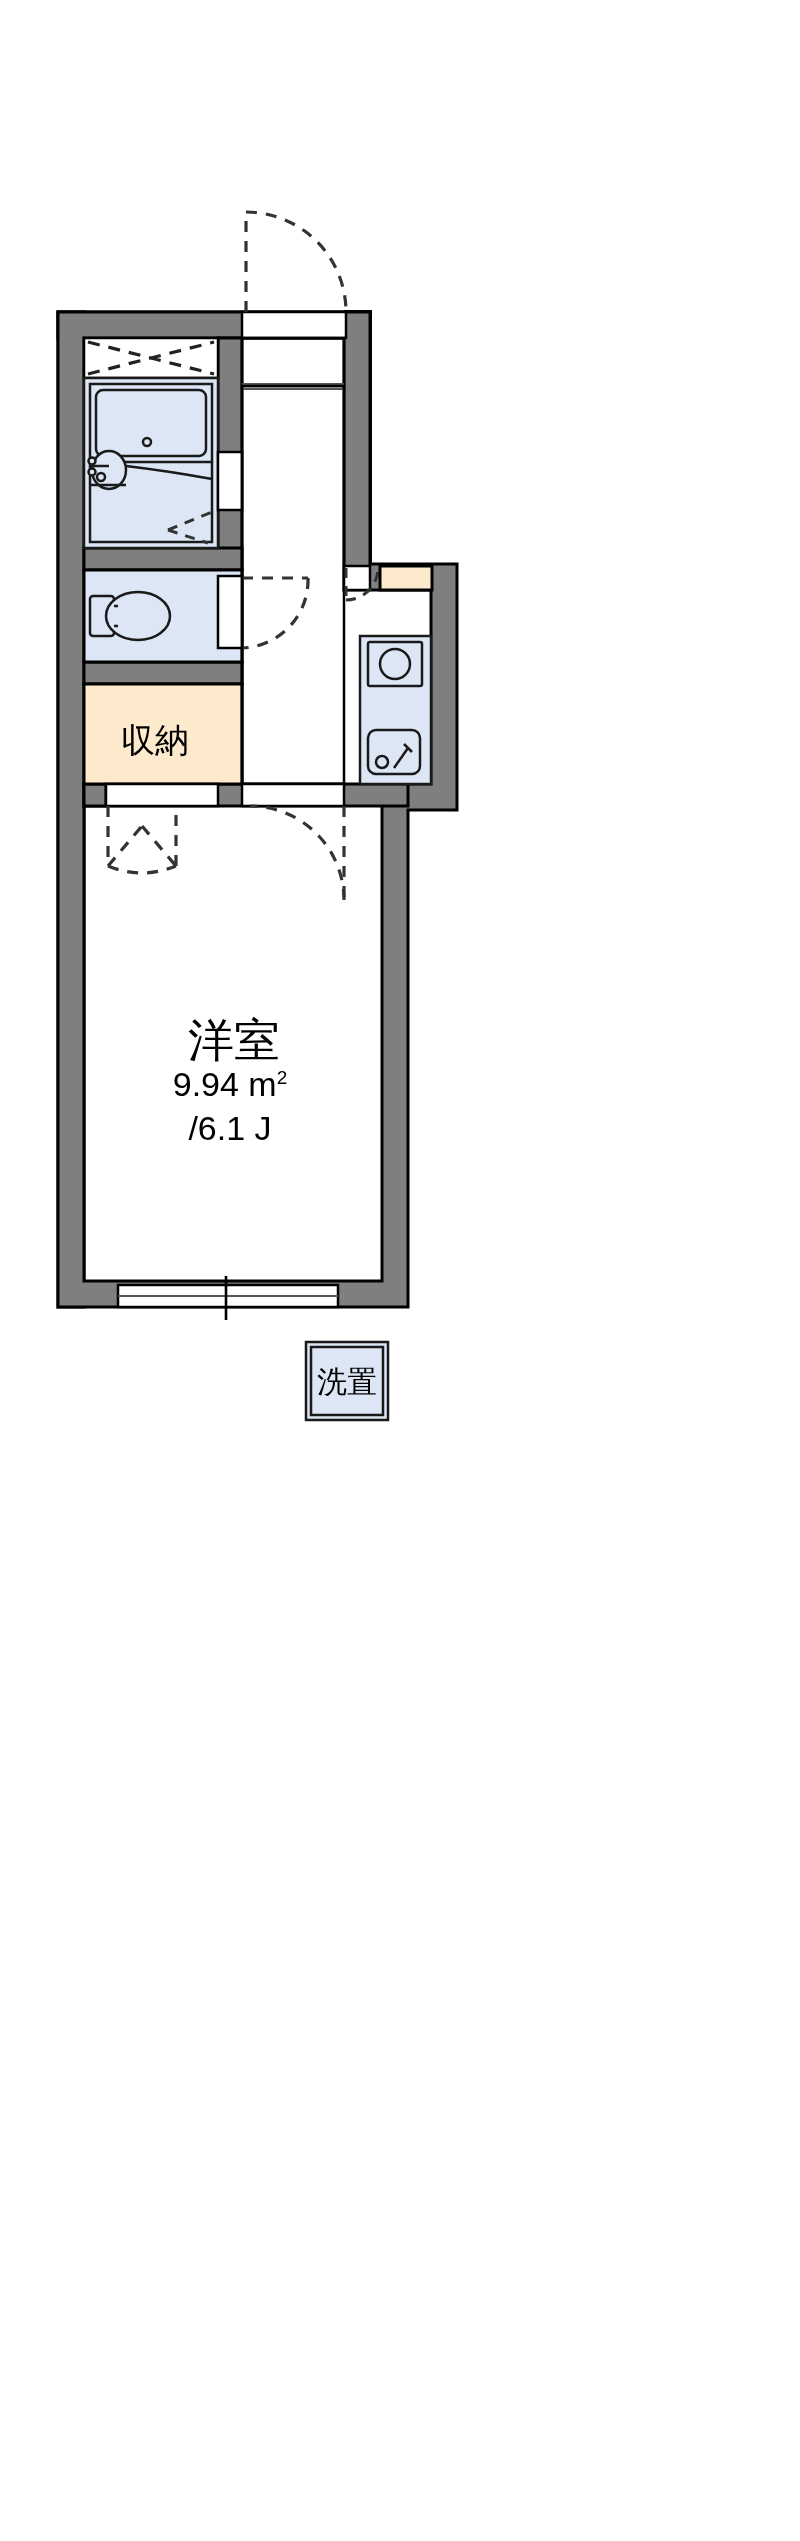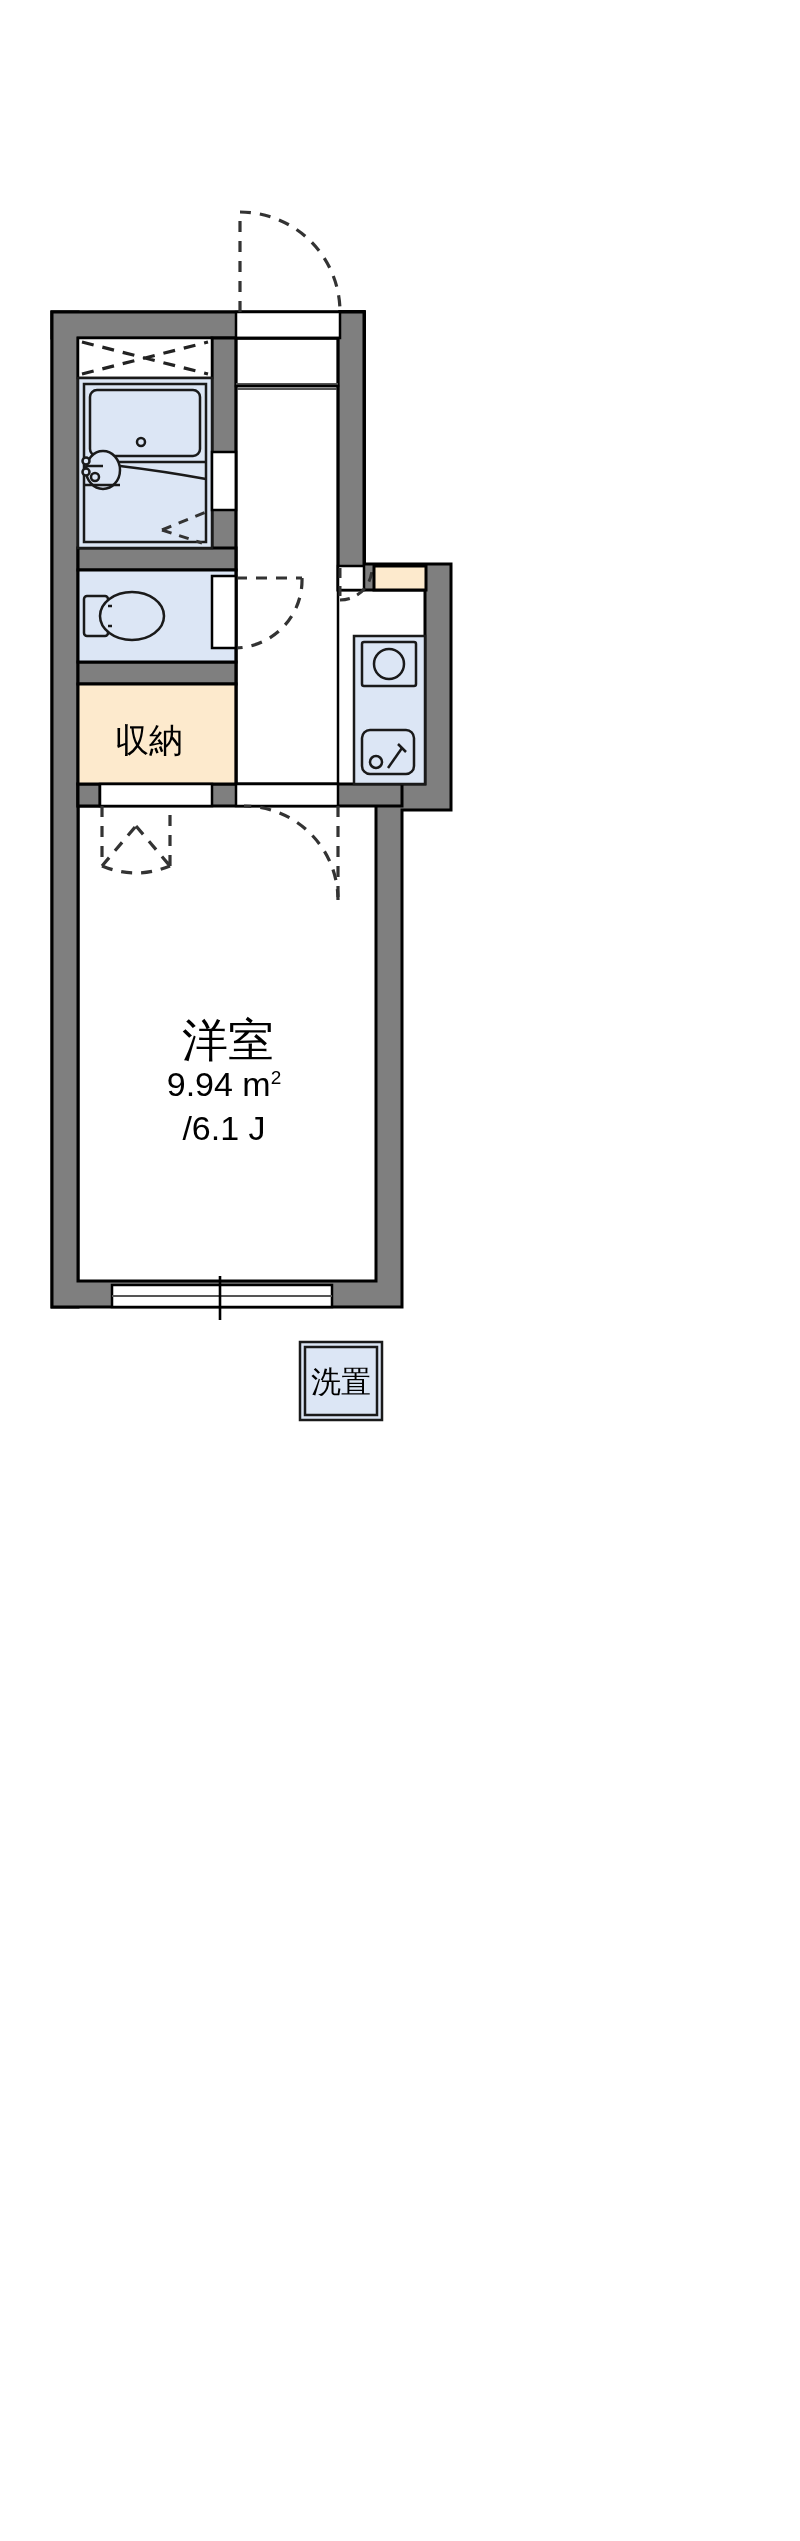--- a/index.html
+++ b/index.html
@@ -9,21 +9,21 @@
   }
   body {
     width: 800px;
     height: 2541px;
     position: relative;
     font-family: "Liberation Sans", "DejaVu Sans", sans-serif;
     overflow: hidden;
   }
   #floorplan-root {
     position: absolute;
-    left: 2px; top: 0;
+    left: 8px; top: 0;
     width: 636px;
     height: 2541px;
   }
   svg#plan {
     display: block;
     width: 800px;
     height: 2541px;
   }
   .wall      { fill: #7f7f7f; stroke: #000000; stroke-width: 3; }
   .room-blue { fill: #dce6f5; stroke: #000000; stroke-width: 3; }

